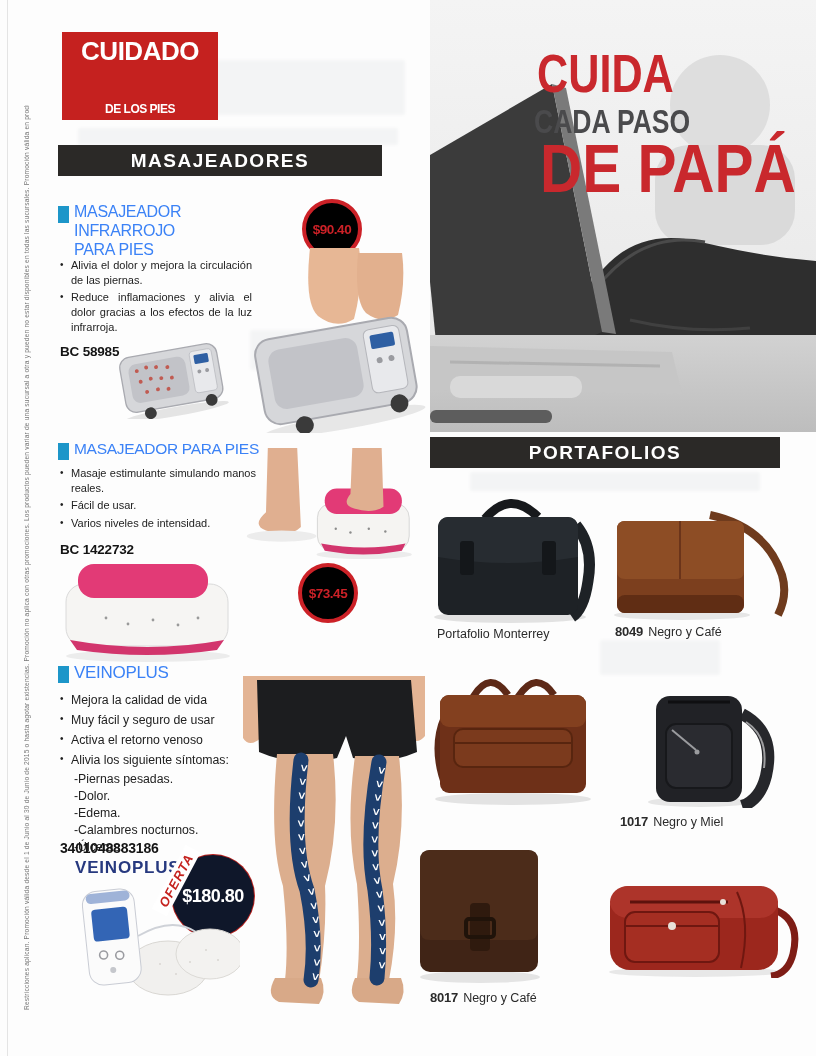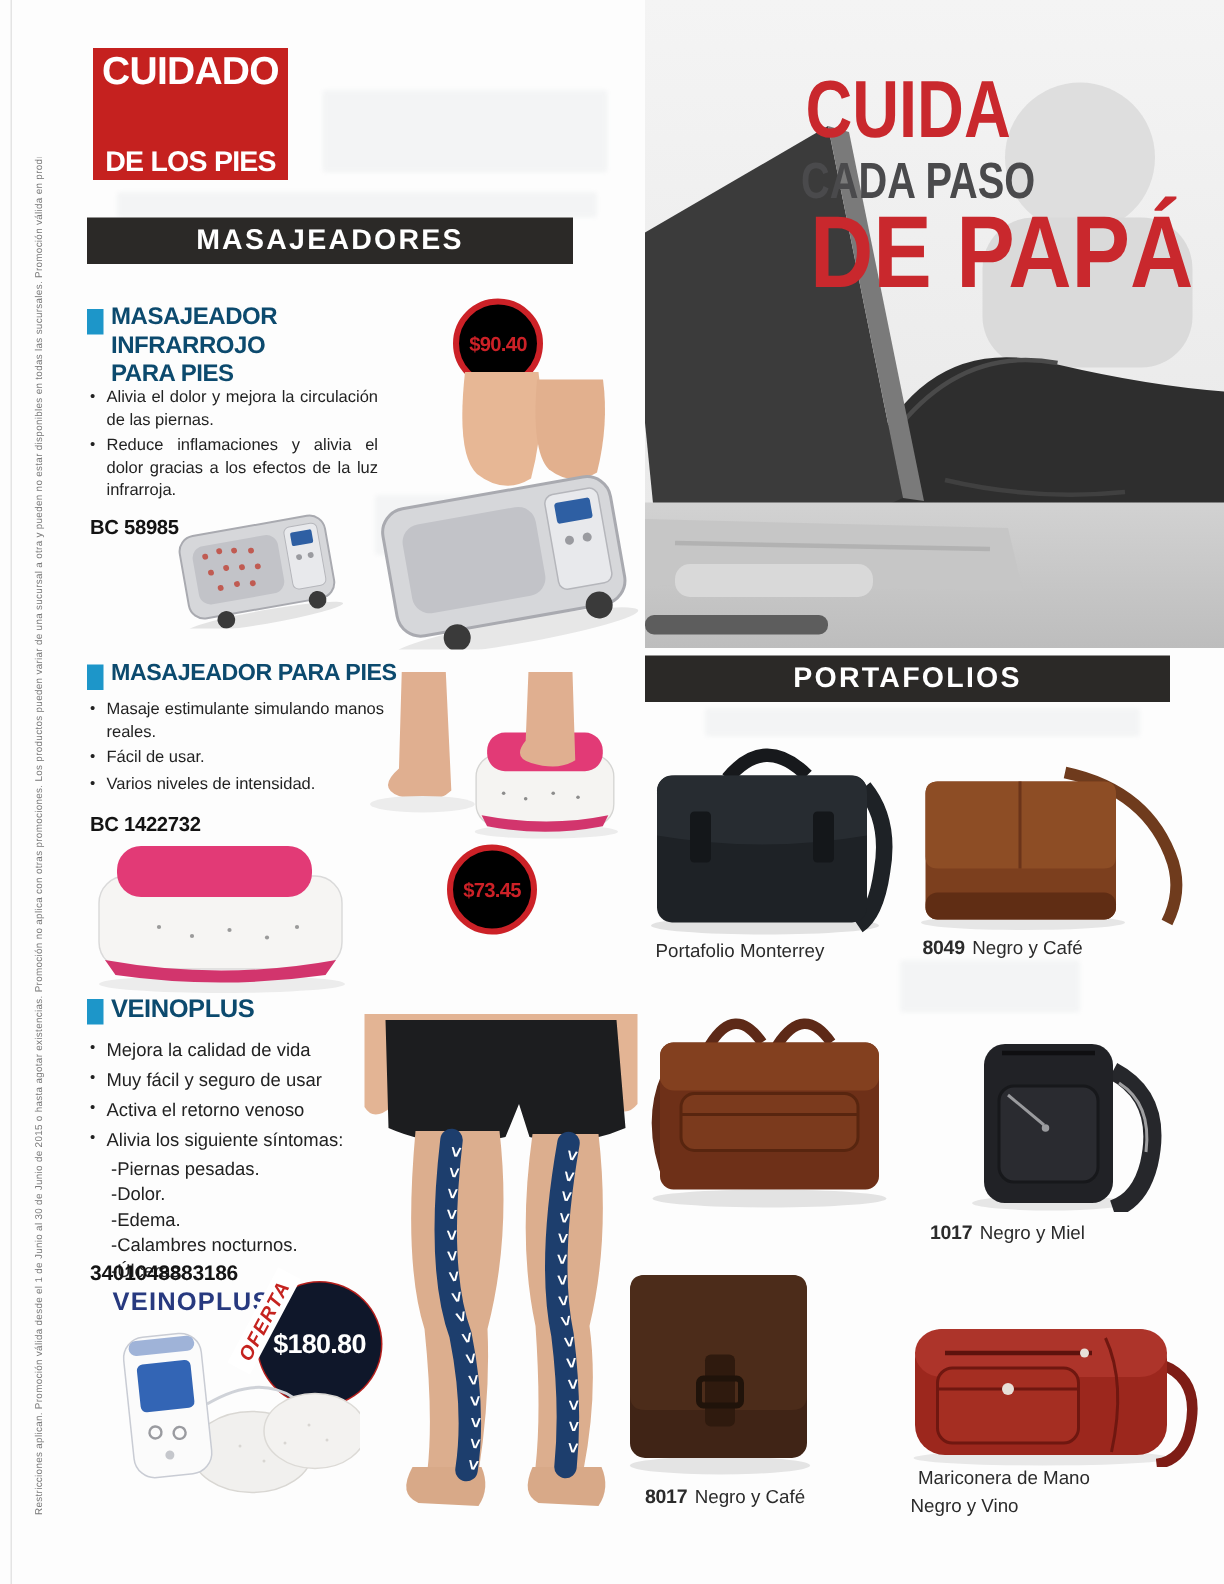--- a/index.html
+++ b/index.html
@@ -6,32 +6,32 @@
   #page{position:relative;width:816px;height:1056px;background:#fdfdfd;overflow:hidden;
         font-family:"Liberation Sans",sans-serif;color:#1c1c1c;}
   .abs{position:absolute;}
   .ghost{position:absolute;background:#8a97a0;opacity:.08;filter:blur(1.5px);border-radius:2px;}
   
   .side-note{position:absolute;left:20px;top:105px;height:905px;width:14px;
     writing-mode:vertical-rl;transform:rotate(180deg);font-size:6.6px;color:#777;
     letter-spacing:.2px;line-height:14px;white-space:nowrap;overflow:hidden;}
   .scan-edge{position:absolute;left:7px;top:0;width:1px;height:1056px;background:#e4e4e4;}
   
-  .cat-box{position:absolute;left:62px;top:32px;width:130px;height:88px;background:#c5211f;
+  .cat-box{position:absolute;left:62px;top:32px;width:156px;height:88px;background:#c5211f;
     color:#fff;text-align:center;display:flex;flex-direction:column;justify-content:center;gap:2px;}
   .cat-box .l1{font-size:26px;font-weight:bold;letter-spacing:-.5px;line-height:1;}
-  .cat-box .l2{font-size:19px;font-weight:bold;letter-spacing:-.5px;line-height:1;margin-top:37px;}
+  .cat-box .l2{font-size:12px;font-weight:bold;letter-spacing:-.5px;line-height:1;margin-top:37px;}
   
   .banner{position:absolute;background:#2b2927;color:#fff;font-weight:bold;
     text-align:center;letter-spacing:1.5px;font-size:19px;}
   .banner.m{left:58px;top:145px;width:324px;height:31px;line-height:31px;}
   .banner.p{left:430px;top:437px;width:350px;height:31px;line-height:31px;}
   
   .marker{position:absolute;width:11px;height:17px;background:#1d96c9;}
-  .ptitle{position:absolute;color:#0c4a6e;font-weight:bold;line-height:1.18;letter-spacing:-.3px;}
+  .ptitle{position:absolute;color:#3b82f6;font-weight:normal;line-height:1.18;letter-spacing:-.3px;}
   .bullets{position:absolute;margin:0;padding:0;list-style:none;font-size:11px;
     line-height:1.34;text-align:justify;color:#222;}
   .bullets li{position:relative;padding-left:11px;margin-bottom:3px;}
   .bullets li::before{content:"•";position:absolute;left:0;top:0;font-size:10px;}
   .bullets li.sub{padding-left:14px;margin-bottom:0;}
   .bullets li.sub::before{content:"";}
   .pcode{position:absolute;font-weight:bold;font-size:13.5px;color:#141414;letter-spacing:-.2px;text-align:right;}
   
   .price-badge{position:absolute;width:52px;height:52px;border:4px solid #cc2127;border-radius:50%;
     background:#000000;color:#cc2127;font-weight:bold;font-size:13.5px;display:flex;
@@ -329,18 +329,14 @@
     <path d="M170 32 q26 10 18 44 q-5 20 -22 22" stroke="#7e1d16" stroke-width="7" fill="none"></path>
     <rect x="5" y="8" width="168" height="84" rx="20" fill="#9c271d"></rect>
     <rect x="5" y="8" width="168" height="32" rx="18" fill="#ad342a"></rect>
     <path d="M25 24 h98" stroke="#5d120d" stroke-width="3"></path>
     <circle cx="118" cy="24" r="3" fill="#e8e0d8"></circle>
     <rect x="20" y="34" width="94" height="50" rx="10" fill="#a52e22" stroke="#6f1710" stroke-width="2"></rect>
     <path d="M20 48 h94" stroke="#6f1710" stroke-width="2"></path>
     <circle cx="67" cy="48" r="4" fill="#e8e0d8"></circle>
     <path d="M132 14 q14 30 4 76" stroke="#6f1710" stroke-width="2" fill="none"></path>
   </svg>
-  <div class="bag-label" style="left:607px;top:975px;">
-    <span class="code"></span><span>Mariconera de Mano</span>
-    <div>Negro y Vino</div>
-  </div>
 
 </div>
 
 </body></html>

